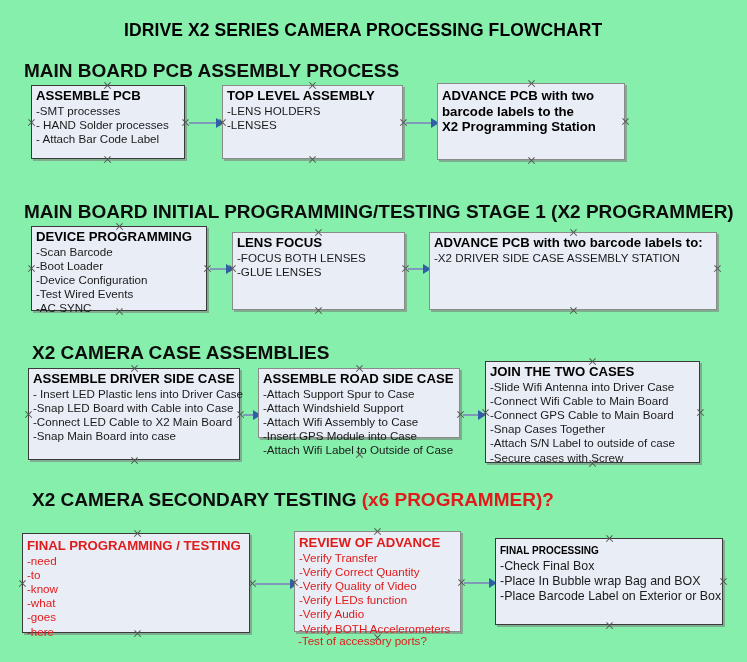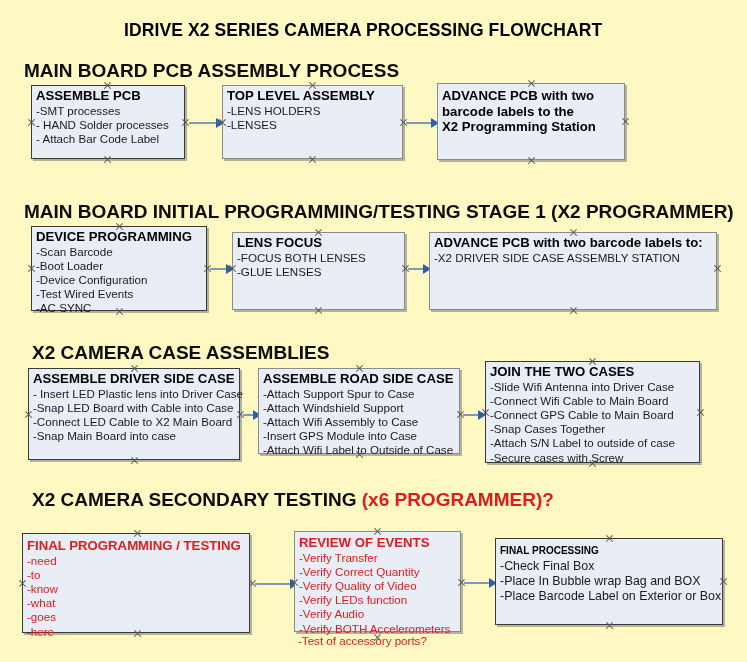--- a/index.html
+++ b/index.html
@@ -8,21 +8,21 @@
     background: #ffffff;
   }
   body {
     font-family: "Liberation Sans", sans-serif;
     -webkit-font-smoothing: antialiased;
   }
   #canvas {
     position: relative;
     width: 747px;
     height: 662px;
-    background: #fef9c3;
+    background: #86efac;
     overflow: hidden;
   }
 
   
   .doc-title {
     position: absolute;
     font-weight: bold;
     font-size: 17.5px;
     color: #000000;
     letter-spacing: 0.1px;
@@ -259,21 +259,21 @@
   <div class="hx" style="left:130px; top:364px;"></div>
   <div class="hx" style="left:130px; top:456px;"></div>
   <div class="hx" style="left:24px; top:410px;"></div>
   <div class="hx" style="left:236px; top:410px;"></div>
 
   <div class="conn" style="left:243px; top:410px; width:18px;">
     <div class="shaft"></div>
       <div class="head"></div>
   </div>
 
-  <div class="pbox gray-edge" style="left:258px; top:368px; width:202px; height:86px;">
+  <div class="pbox gray-edge" style="left:258px; top:368px; width:202px; height:70px;">
     <div class="pbox-inner">
       <div class="pbox-head">ASSEMBLE ROAD SIDE CASE</div>
       <div class="pbox-line">-Attach Support Spur to Case</div>
       <div class="pbox-line">-Attach Windshield Support</div>
       <div class="pbox-line">-Attach Wifi Assembly to Case</div>
       <div class="pbox-line">-Insert GPS Module into Case</div>
       <div class="pbox-line">-Attach Wifi Label to Outside of Case</div>
     </div>
   </div>
   <div class="hx" style="left:355px; top:364px;"></div>
@@ -321,21 +321,21 @@
   <div class="hx" style="left:18px; top:579px;"></div>
   <div class="hx" style="left:248px; top:579px;"></div>
 
   <div class="conn" style="left:255px; top:579px; width:43px;">
     <div class="shaft"></div>
       <div class="head"></div>
   </div>
 
   <div class="pbox gray-edge" style="left:294px; top:531px; width:167px; height:101px;">
     <div class="pbox-inner" style="top:3px;">
-      <div class="pbox-head red">REVIEW OF EVENTS</div>
+      <div class="pbox-head red">REVIEW OF ADVANCE</div>
       <div class="pbox-line red">-Verify Transfer</div>
       <div class="pbox-line red">-Verify Correct Quantity</div>
       <div class="pbox-line red">-Verify Quality of Video</div>
       <div class="pbox-line red">-Verify LEDs function</div>
       <div class="pbox-line red">-Verify Audio</div>
       <div class="pbox-line red">-Verify BOTH Accelerometers</div>
     </div>
   </div>
   <div class="overflow-line" style="left:298px; top:634px;">-Test of accessory ports?</div>
   <div class="hx" style="left:373px; top:527px;"></div>

